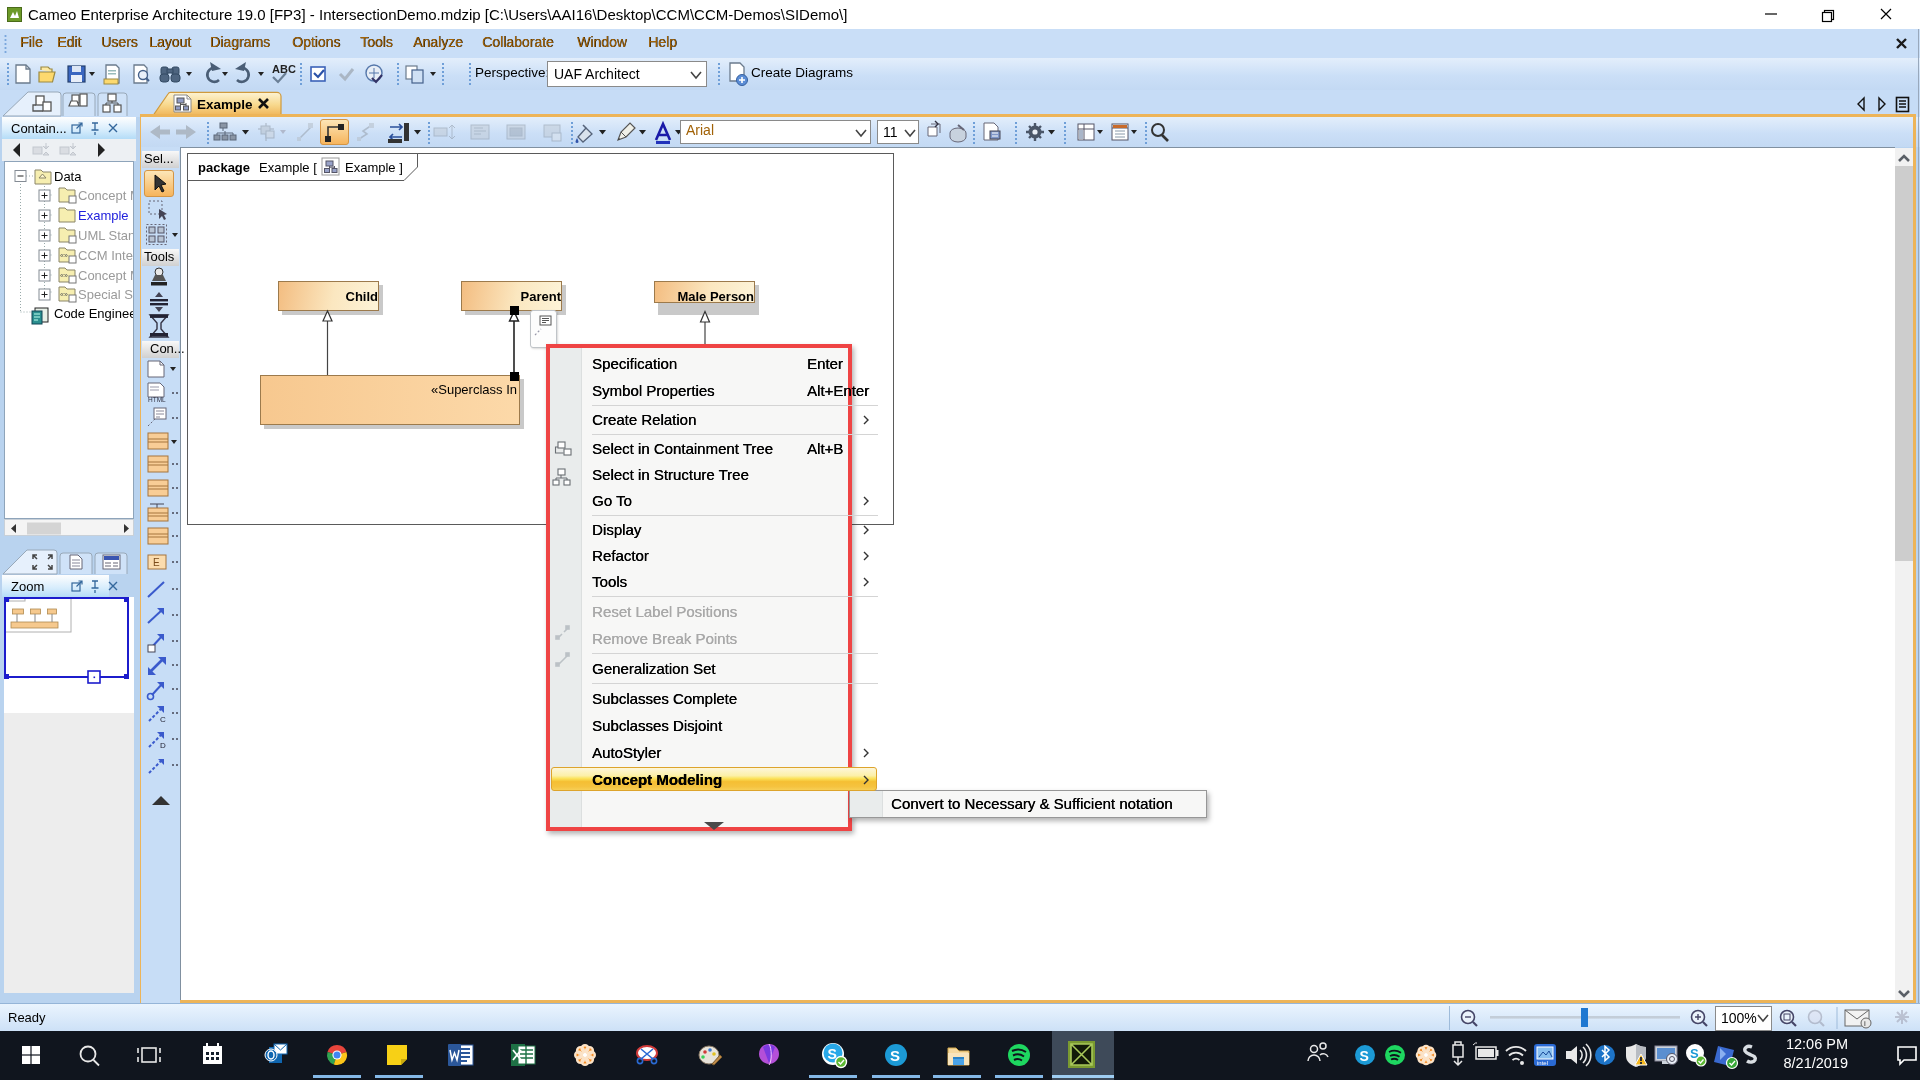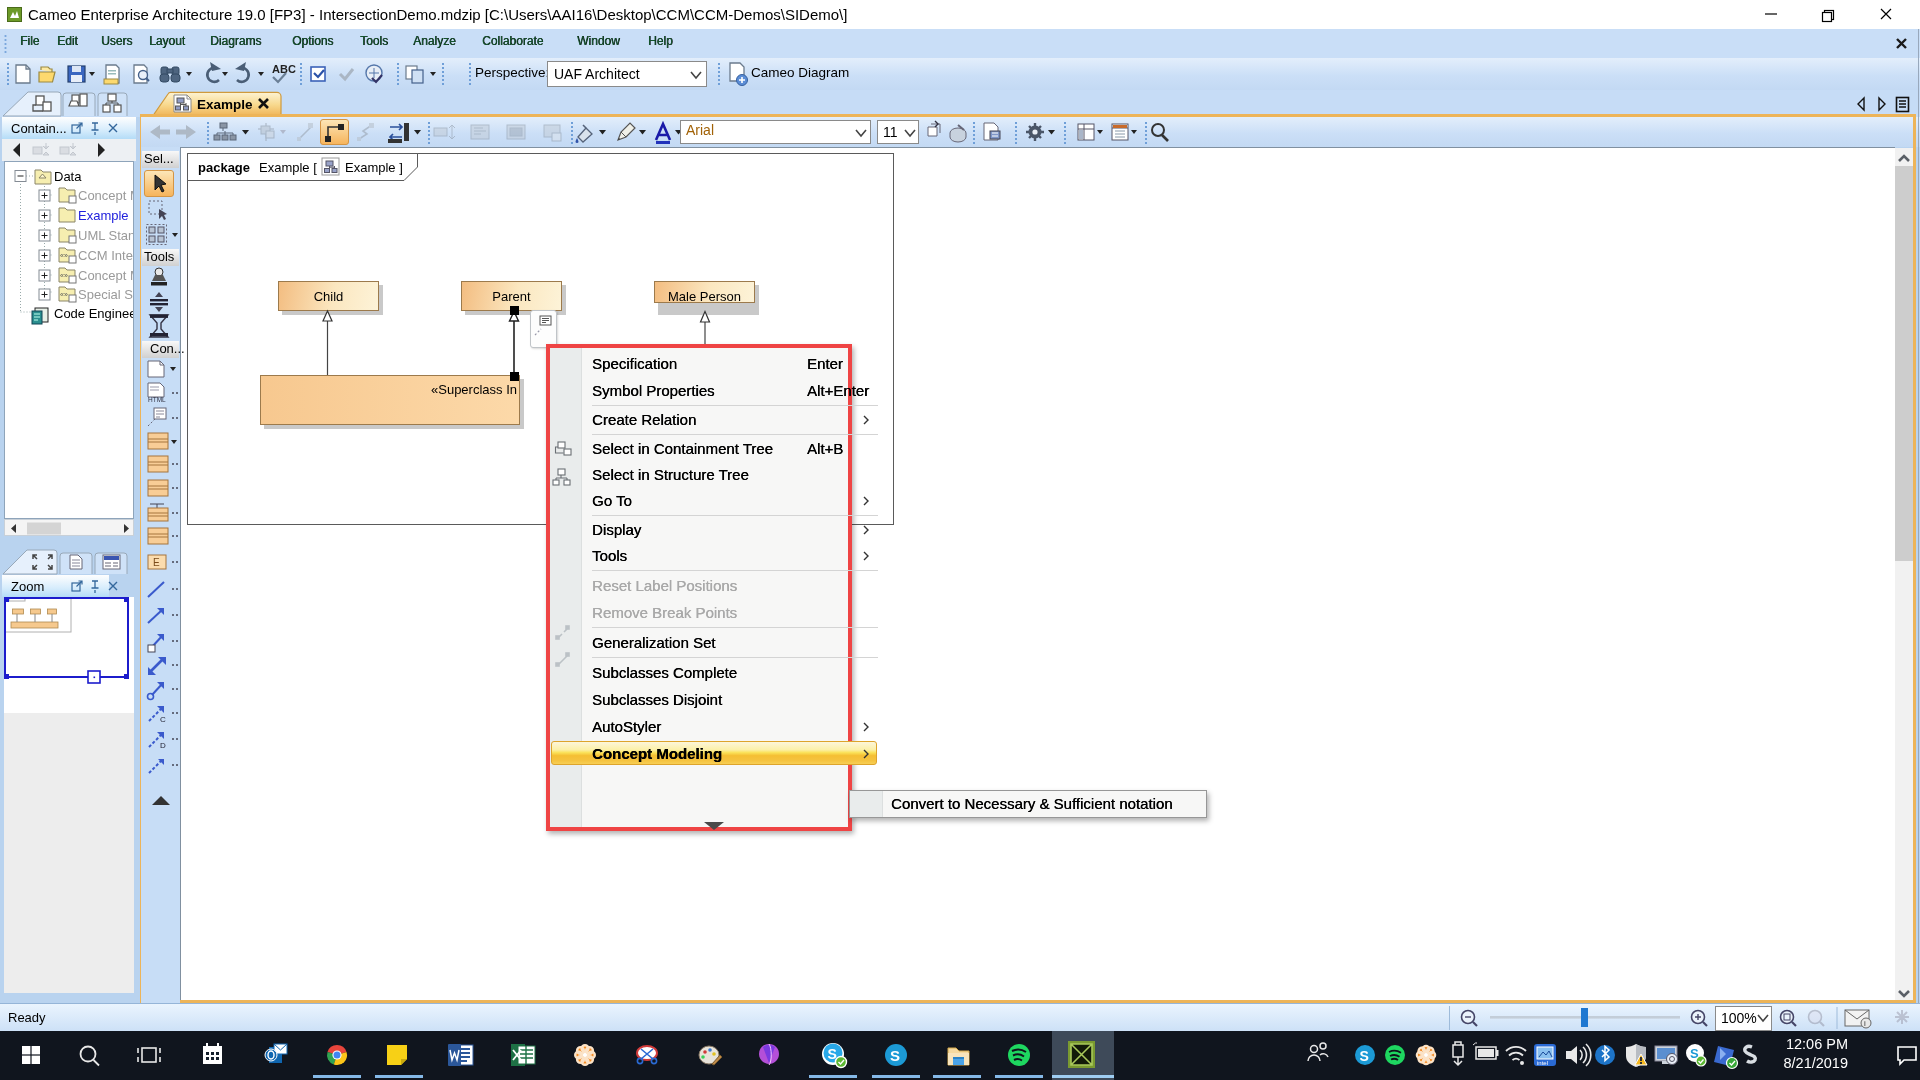--- a/index.html
+++ b/index.html
@@ -5,32 +5,32 @@
 * { margin:0; padding:0; box-sizing:border-box; }
 html,body { width:1920px; height:1080px; overflow:hidden; font-family:"Liberation Sans",sans-serif; }
 .abs { position:absolute; }
 #app { position:relative; width:1920px; height:1080px; background:#fff; }
 
 
 #titlebar { left:0; top:0; width:1920px; height:29px; background:#fff; }
 #titletext { left:28px; top:6px; font-size:15px; color:#000; }
 
 #menubar { left:0; top:29px; width:1920px; height:29px; background:#c9def7; }
-.menuitem { position:absolute; top:5px; font-size:12px; color:#14532d; text-shadow:0.4px 0 0 #000; }
+.menuitem { position:absolute; top:5px; font-size:14px; color:#a16207; text-shadow:0.4px 0 0 #000; }
 
 #toolbar1 { left:0; top:58px; width:1920px; height:32px; background:linear-gradient(#e3eefb,#cbdff7 55%,#c3d9f3); }
 #tabband { left:0; top:90px; width:1920px; height:27px; background:#c6dcf6; }
 #toolbar2 { left:0; top:117px; width:1920px; height:30px; background:linear-gradient(#e3eefb,#cbdff7 55%,#c3d9f3); }
 .tbsep { position:absolute; top:3px; width:5px; height:24px; background-image:radial-gradient(circle,#6f9fd8 1px,transparent 1.2px); background-size:4px 4px; background-position:1px 1px; background-repeat:repeat-y; }
 
 #mainbg { left:0; top:117px; width:1920px; height:886px; background:#b9d3ef; }
 #canvas { left:180px; top:147px; width:1715px; height:856px; background:#fff; }
 
 .clsbox { position:absolute; background:linear-gradient(100deg,#f3bd81 0%,#fbe7c0 55%,#fdf3d8 100%); border:1px solid #9c7a4c; }
-.clsbox .t { position:absolute; left:0; right:0; top:7px; text-align:center; font-size:13px; font-weight:normal; color:#000; }
+.clsbox .t { position:absolute; left:0; right:0; top:7px; text-align:right; font-size:13px; font-weight:bold; color:#000; }
 .shadow { position:absolute; background:#c9c9c9; }
 
 #ctxmenu { left:546px; top:344px; width:306px; height:487px; background:#f7f7f6; border:4px solid #ef4444; box-shadow:2px 3px 5px rgba(0,0,0,0.3); }
 #ctxmenu .iconcol { position:absolute; left:0; top:0; bottom:0; width:32px; background:#e9ecec; border-right:1px solid #dcdfdf; }
 .mi { position:relative; padding-left:42px; font-size:15px; color:#000; text-shadow:0.3px 0 0 currentColor; }
 .mi .sc { position:absolute; left:257px;text-align:right; }
 .mi .ar { position:absolute; right:9px; top:50%; margin-top:-5px; width:6px; height:10px; }
 .mi .ar svg { display:block; }
 .mi.h26 { height:26px; line-height:26px; }
 .mi.h27 { height:27px; line-height:27px; }
@@ -145,21 +145,21 @@
       <svg class="abs" style="right:4px;top:8px" width="12" height="10">
           <path d="M1 2 l5 6 5-6" fill="none" stroke="#444" stroke-width="1.6"></path>
         </svg>
     </div>
     <div class="tbsep" style="left:716px"></div>
     <svg class="abs" style="left:727px;top:3px" width="22" height="26">
         <path d="M3 2 h10 l4 4 v14 h-14 z" fill="#fff" stroke="#6b7b8d" stroke-width="1.3"></path>
         <circle cx="15" cy="19" r="5.5" fill="#5b8dd6" stroke="#35609f"></circle>
         <path d="M12 19 h6 M15 16 v6" stroke="#fff" stroke-width="1.6"></path>
       </svg>
-    <div class="abs" style="left:751px;top:7px;font-size:13.5px;color:#000">Cameo Diagram</div>
+    <div class="abs" style="left:751px;top:7px;font-size:13.5px;color:#000">Create Diagrams</div>
   </div>
   <div id="mainbg" class="abs"></div>
   <div id="tabband" class="abs">
     <svg class="abs" style="left:0;top:0" width="1920" height="27">
 
       <path d="M3 26 L28 2 H58 a3 3 0 0 1 3 3 V26 Z" fill="#e6f0fc" stroke="#98a8b8" stroke-width="1"></path>
       <path d="M63 26 V6 a3 3 0 0 1 3-3 H92 a3 3 0 0 1 3 3 V26" fill="#cfe2f8" stroke="#98a8b8" stroke-width="1"></path>
       <path d="M98 26 V6 a3 3 0 0 1 3-3 H124 a3 3 0 0 1 3 3 V26" fill="#cfe2f8" stroke="#98a8b8" stroke-width="1"></path>
       <g stroke="#555" stroke-width="1.3" fill="#fff">
         <rect x="36" y="6" width="8" height="9"></rect>
@@ -749,20 +749,25 @@
             <svg width="6" height="10">
               <path d="M1 1 L5 5 L1 9" fill="none" stroke="#333" stroke-width="1.4"></path>
             </svg>
           </span></div>
       <div class="msep"></div>
       <div class="mi h26">Display<span class="ar">
             <svg width="6" height="10">
               <path d="M1 1 L5 5 L1 9" fill="none" stroke="#333" stroke-width="1.4"></path>
             </svg>
           </span></div>
+      <div class="mi h26">Refactor<span class="ar">
+            <svg width="6" height="10">
+              <path d="M1 1 L5 5 L1 9" fill="none" stroke="#333" stroke-width="1.4"></path>
+            </svg>
+          </span></div>
       <div class="mi h26">Tools<span class="ar">
             <svg width="6" height="10">
               <path d="M1 1 L5 5 L1 9" fill="none" stroke="#333" stroke-width="1.4"></path>
             </svg>
           </span></div>
       <div class="msep"></div>
       <div class="mi h27 dis">Reset Label Positions</div>
       <div class="mi h27 dis">Remove Break Points</div>
       <div class="msep"></div>
       <div class="mi h27">Generalization Set</div>

